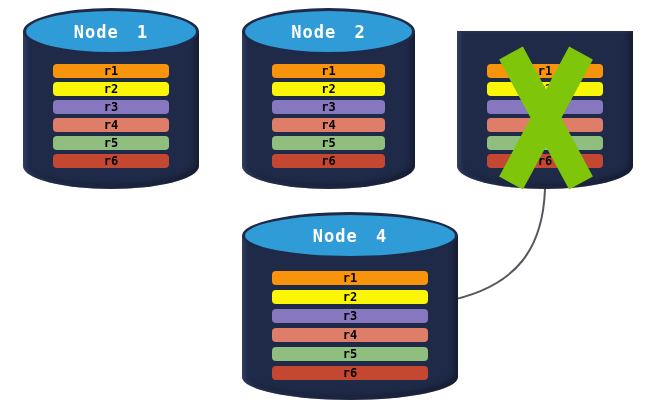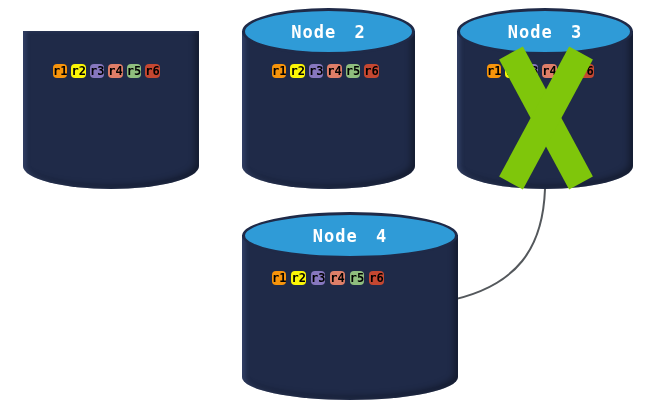--- a/index.html
+++ b/index.html
@@ -53,21 +53,21 @@
     font-size: 17px;
     letter-spacing: 1px;
     word-spacing: 7px;
     white-space: nowrap;
   }
   .rows {
     position: absolute;
     left: 30px; right: 30px;
     top: 56px;
     display: flex;
-    flex-direction: row;
+    flex-direction: column;
     gap: 4px;
   }
   .n4 .rows { top: 59px; gap: 5px; }
   .row {
     height: 14px;
     border-radius: 4px;
     font-weight: bold;
     font-size: 12px;
     line-height: 14px;
     text-align: center;
@@ -89,20 +89,23 @@
     <defs>
       <marker id="ah" markerUnits="userSpaceOnUse" markerWidth="20" markerHeight="16" refX="6" refY="7" orient="auto">
         <path d="M0,0 L18,7 L0,14 Z" style="fill: rgb(84, 88, 92);"></path>
       </marker>
     </defs>
     <path d="M 545 189 C 543 245, 520 288, 442 302" fill="none" stroke-width="2" marker-end="url(#ah)" style="stroke: rgb(84, 88, 92);"></path>
   </svg>
 
   <div class="node n1">
     <div class="cyl-body" style="background: rgb(31, 42, 72);"></div>
+    <div class="cyl-top" style="background: rgb(47, 155, 215);">
+      <span class="node-title">Node 1</span>
+    </div>
     <div class="rows">
       <div class="row" style="background: rgb(247, 148, 11);">r1</div>
       <div class="row" style="background: rgb(251, 246, 6);">r2</div>
       <div class="row" style="background: rgb(134, 119, 190);">r3</div>
       <div class="row" style="background: rgb(222, 126, 104);">r4</div>
       <div class="row" style="background: rgb(143, 190, 126);">r5</div>
       <div class="row" style="background: rgb(196, 71, 49);">r6</div>
     </div>
   </div>
 
@@ -116,23 +119,20 @@
       <div class="row" style="background: rgb(251, 246, 6);">r2</div>
       <div class="row" style="background: rgb(134, 119, 190);">r3</div>
       <div class="row" style="background: rgb(222, 126, 104);">r4</div>
       <div class="row" style="background: rgb(143, 190, 126);">r5</div>
       <div class="row" style="background: rgb(196, 71, 49);">r6</div>
     </div>
   </div>
 
   <div class="node n3">
     <div class="cyl-body" style="background: rgb(31, 42, 72);"></div>
-    <div class="cyl-top" style="background: rgb(47, 155, 215);">
-      <span class="node-title">Node 3</span>
-    </div>
     <div class="rows">
       <div class="row" style="background: rgb(247, 148, 11);">r1</div>
       <div class="row" style="background: rgb(251, 246, 6);">r2</div>
       <div class="row" style="background: rgb(134, 119, 190);">r3</div>
       <div class="row" style="background: rgb(222, 126, 104);">r4</div>
       <div class="row" style="background: rgb(143, 190, 126);">r5</div>
       <div class="row" style="background: rgb(196, 71, 49);">r6</div>
     </div>
   </div>
 

